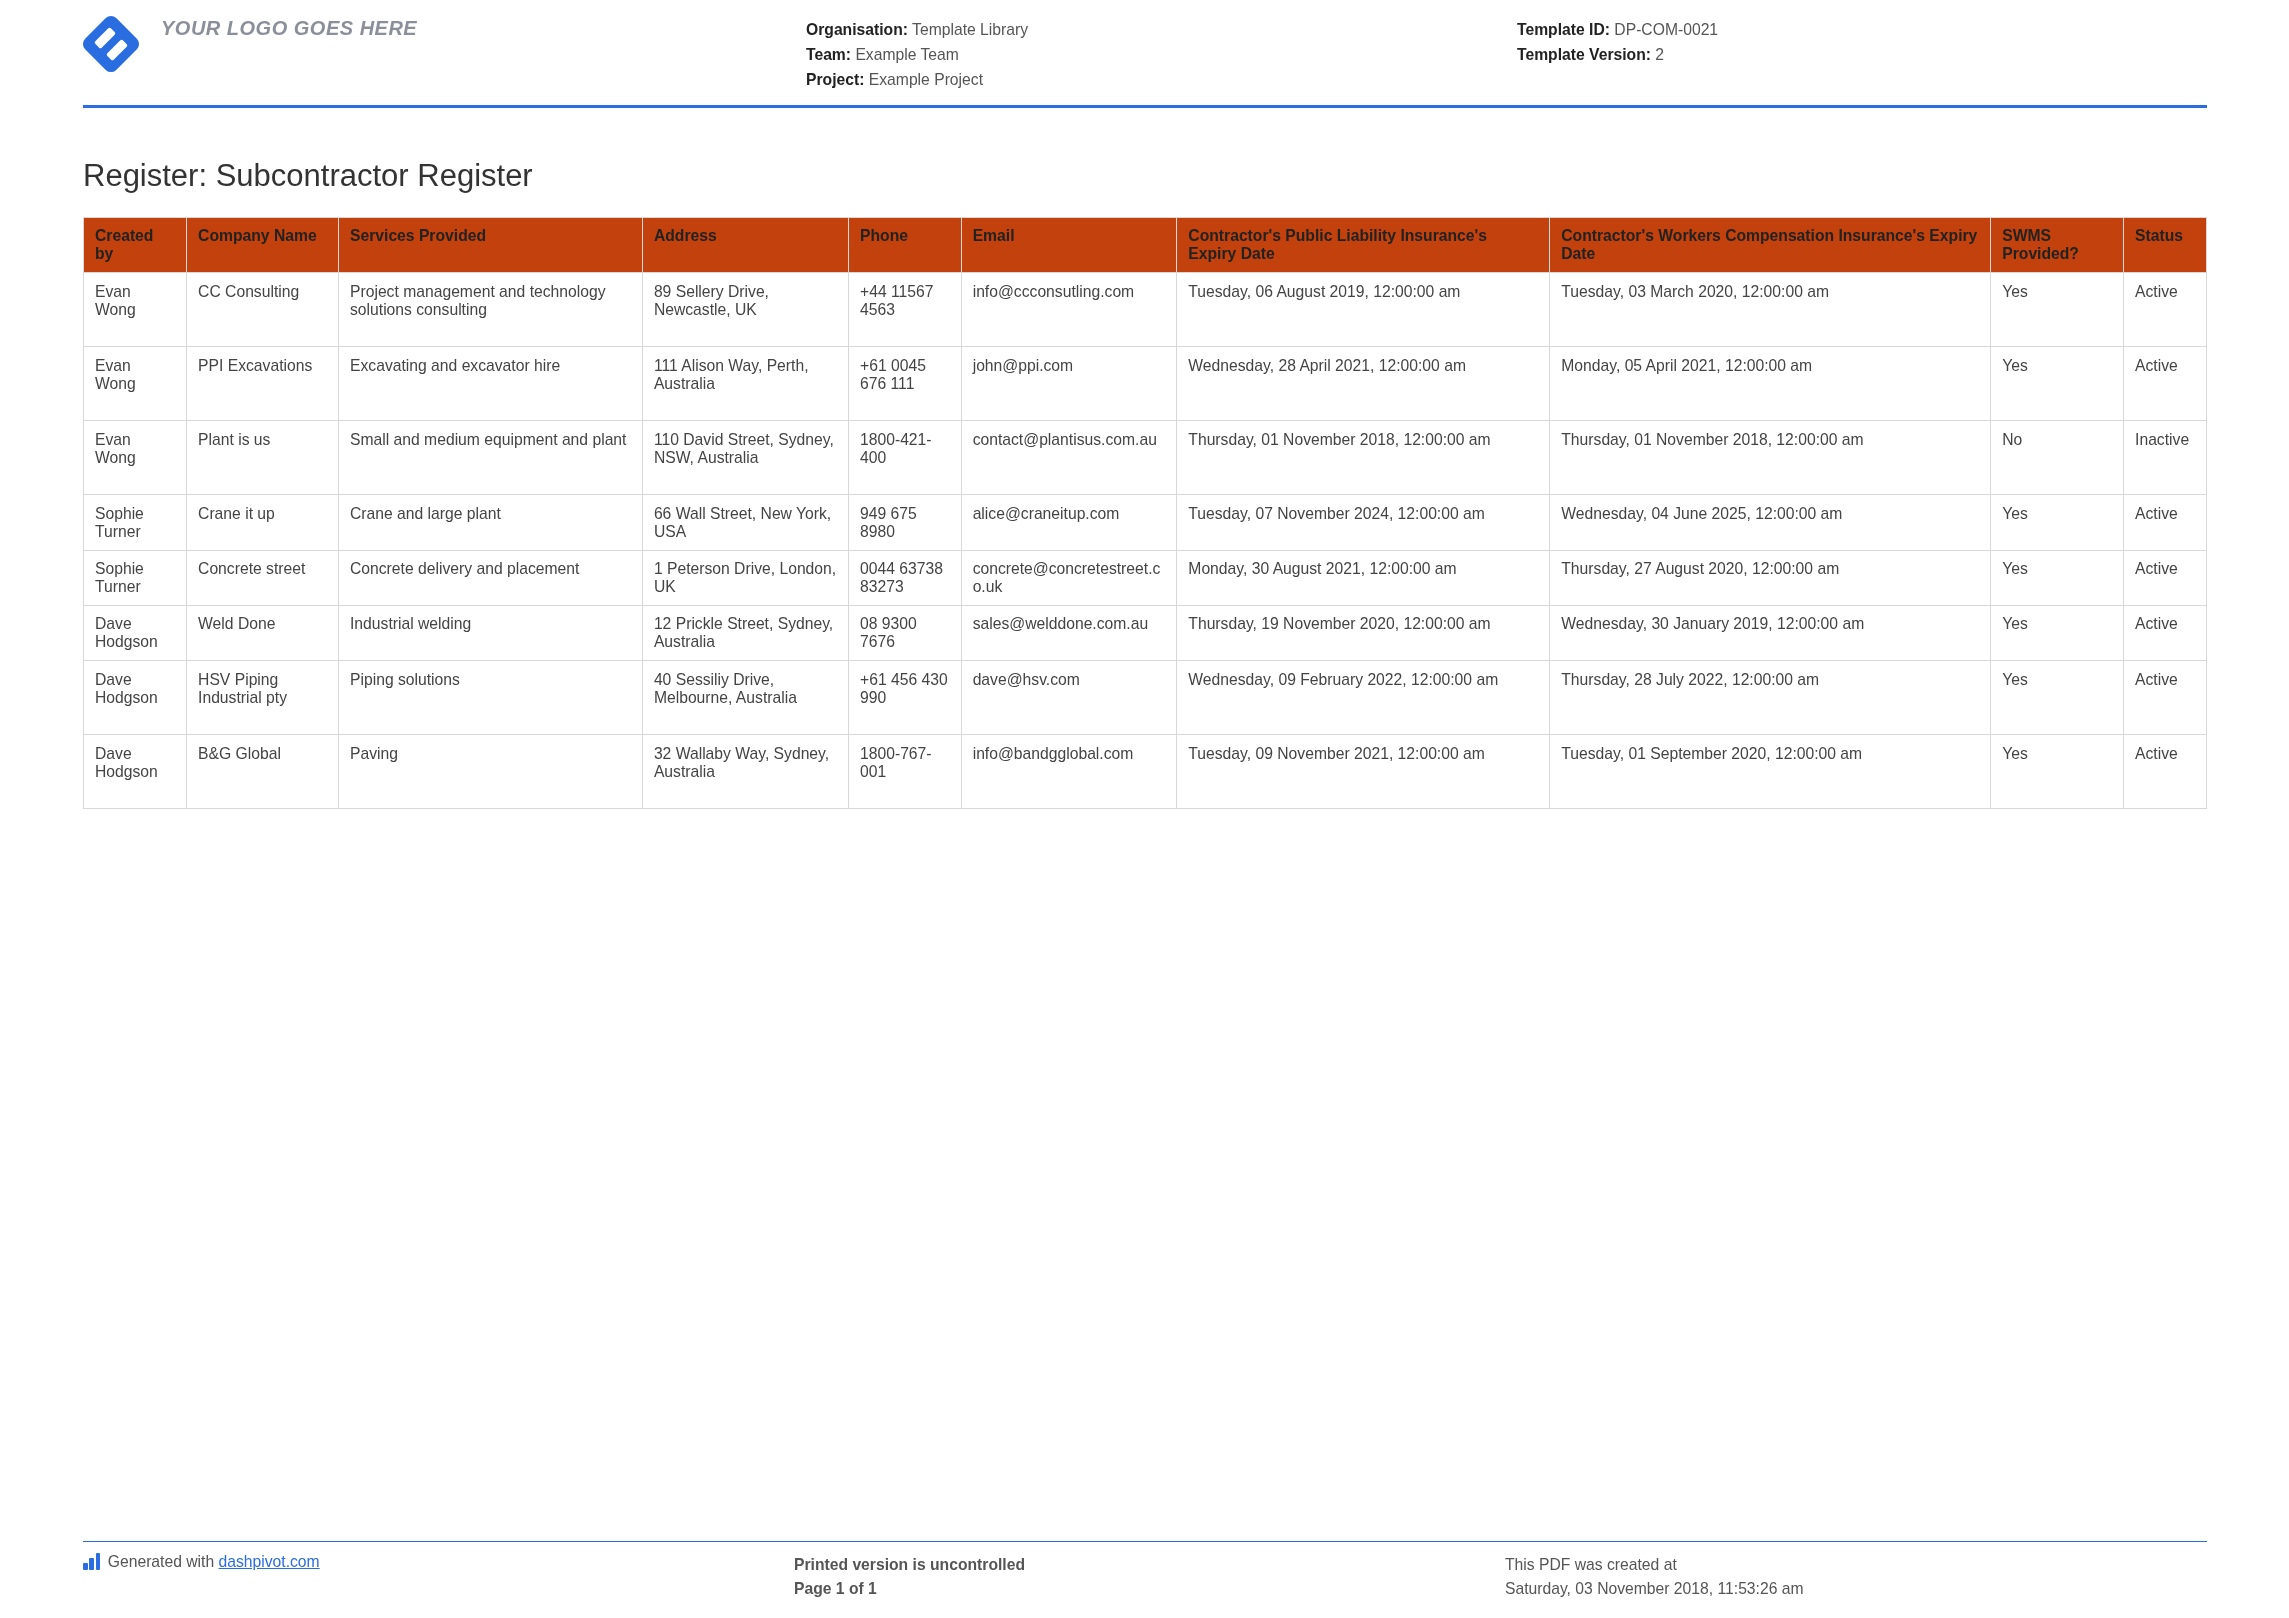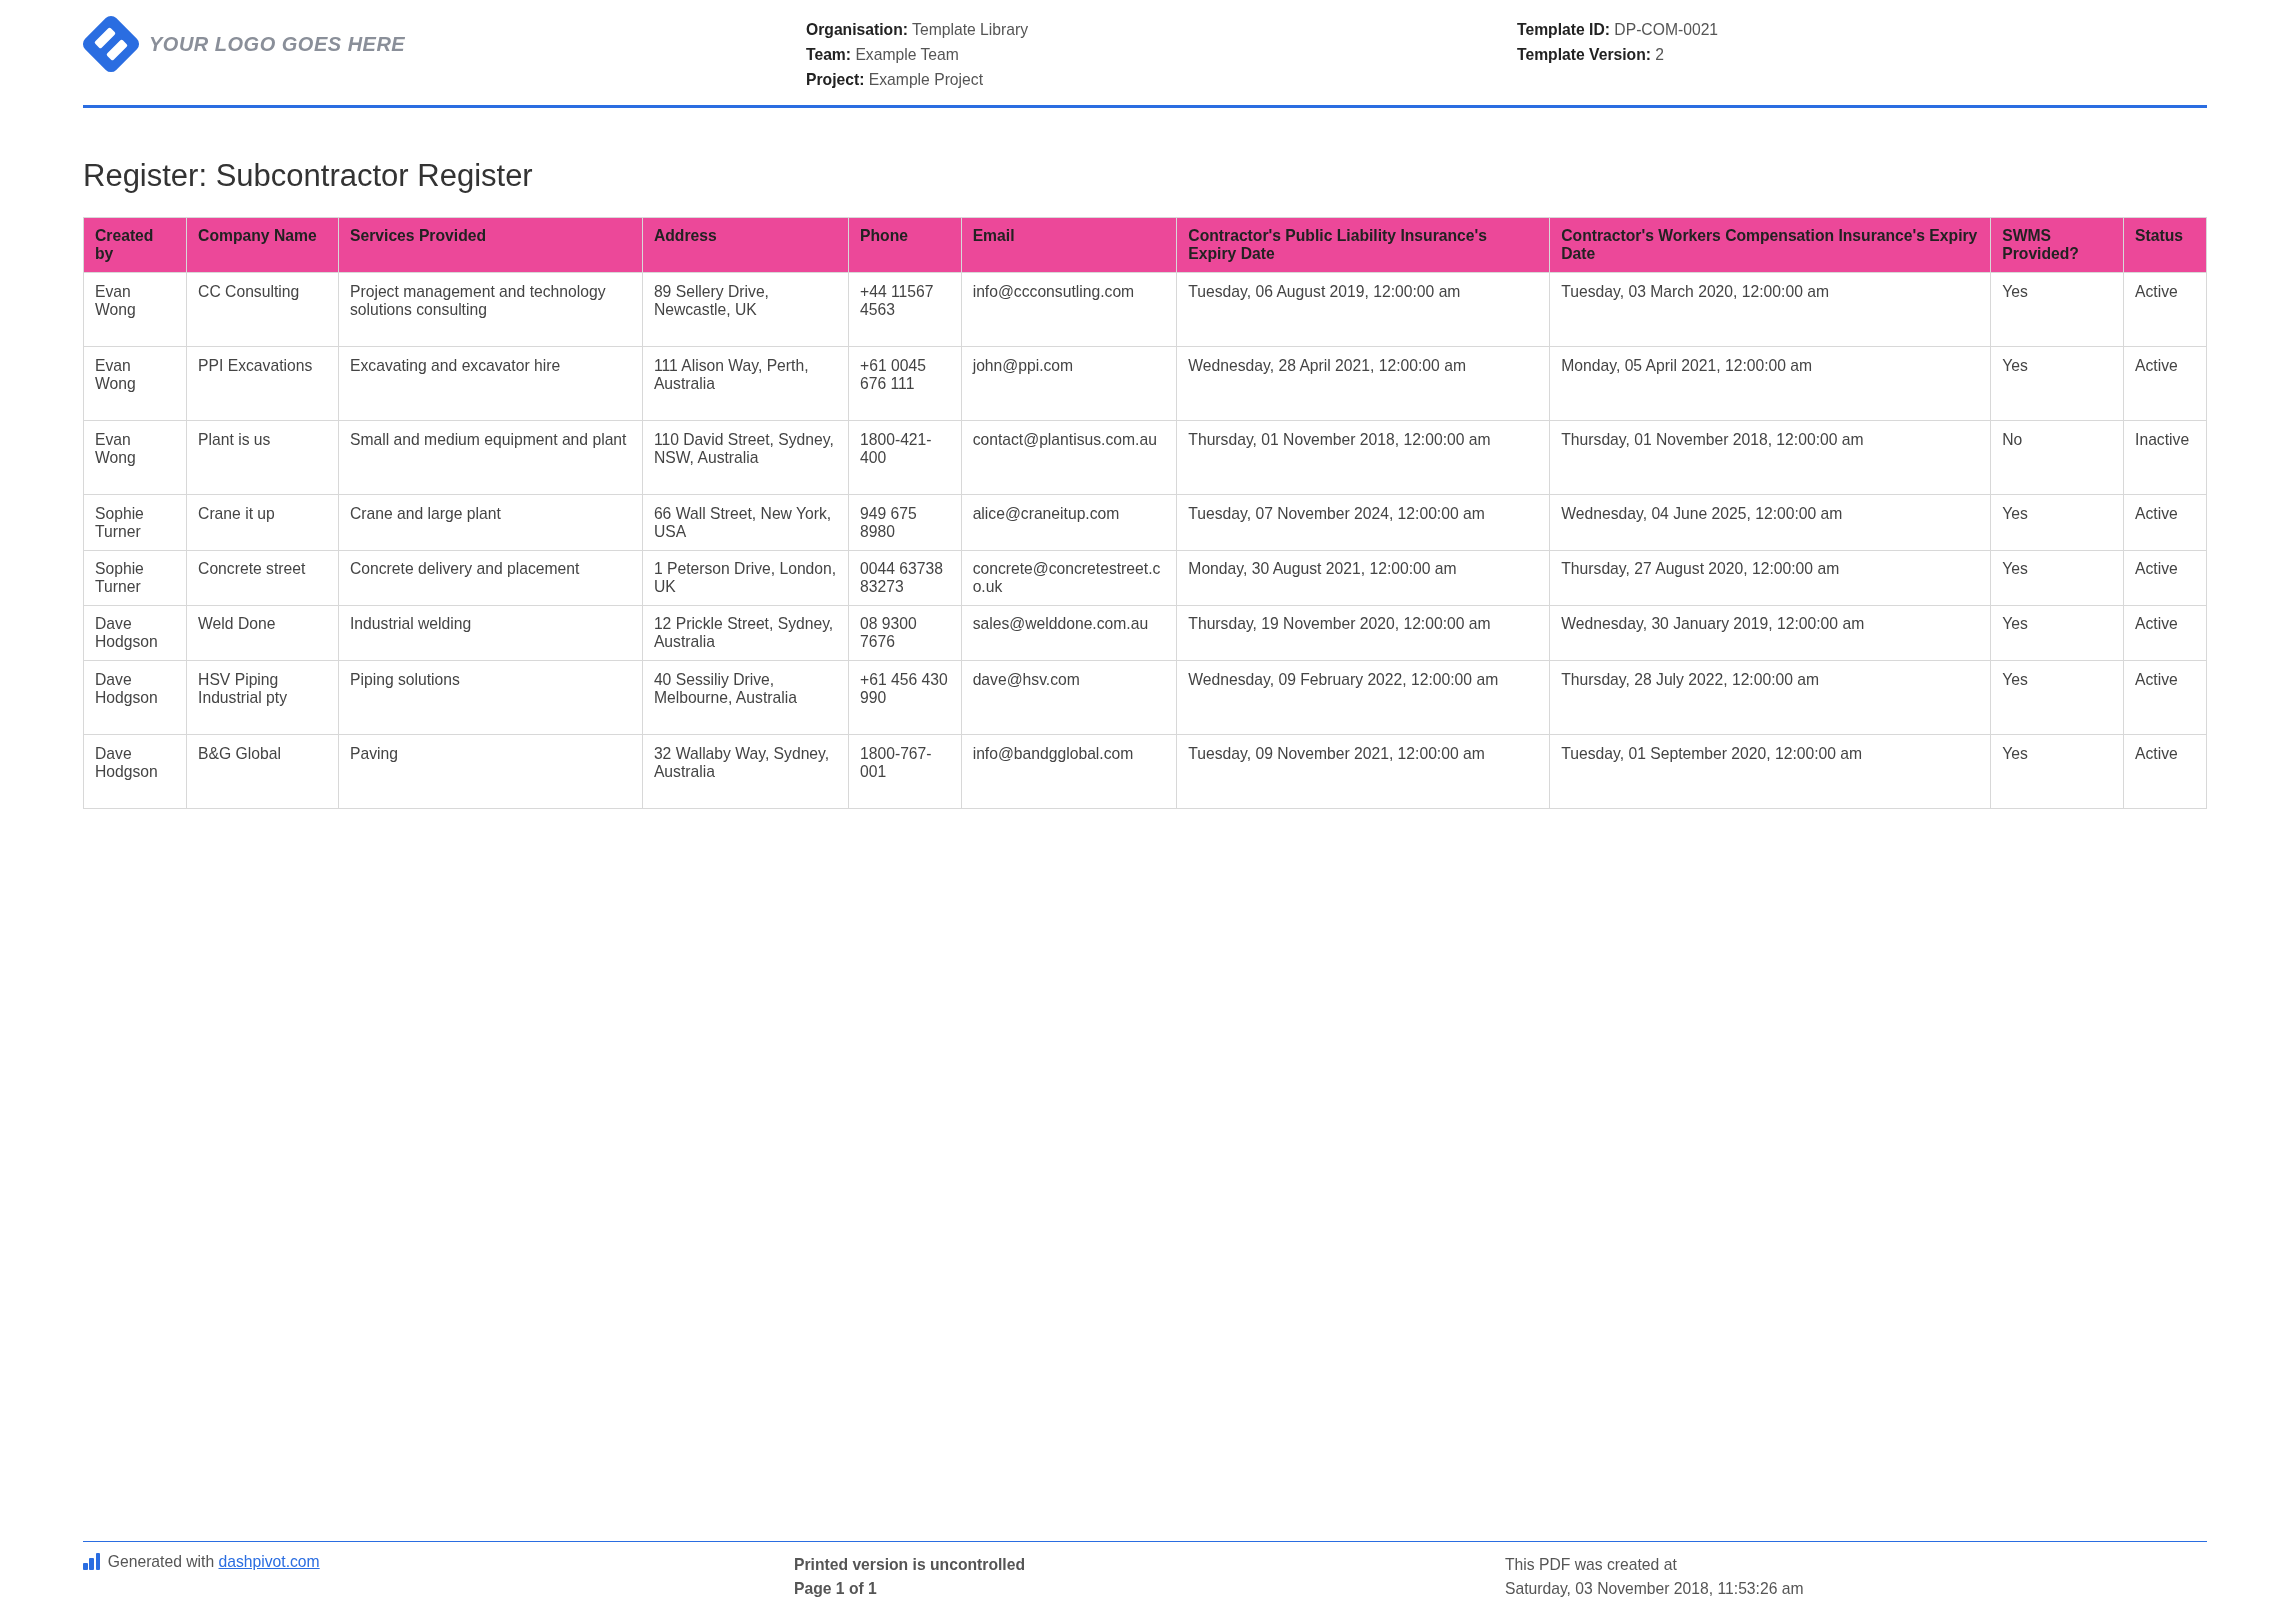--- a/index.html
+++ b/index.html
@@ -20,22 +20,21 @@
   
   .hdr {
     display: flex;
     align-items: flex-start;
     padding-bottom: 13px;
     border-bottom: 3.7px solid #2a6de1;
   }
   .hdr-left {
     flex: 0 0 711px;
     display: flex;
-    align-items: center;
-    gap: 11px;
+    gap: 23px;
   }
   .logo-mark {
     width: 44px; height: 44px;
     background: #2a6de1;
     border-radius: 7.4px;
     transform: rotate(45deg);
     position: relative;
     margin: 5.5px;
   }
   .logo-mark::before,
@@ -90,21 +89,21 @@
   }
   table.reg th, table.reg td {
     border: 0.9px solid #d8d8d8;
     padding: 9.2px 11px;
     text-align: left;
     vertical-align: top;
     color: #444;
     word-wrap: break-word;
   }
   table.reg th {
-    background: #ec4899;
+    background: #c2410c;
     font-weight: 700;
     color: #222;
   }
   table.reg tbody tr { height: auto; }
   .col-createdby { width: 97px; }
   .col-company   { width: 143px; }
   .col-services  { width: 286px; }
   .col-address   { width: 194px; }
   .col-phone     { width: 106px; }
   .col-email     { width: 203px; }

